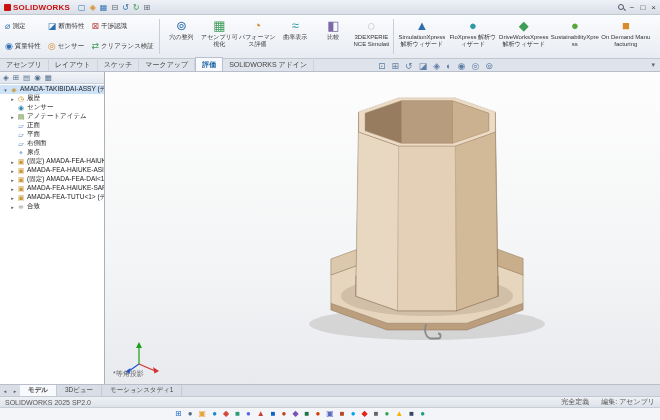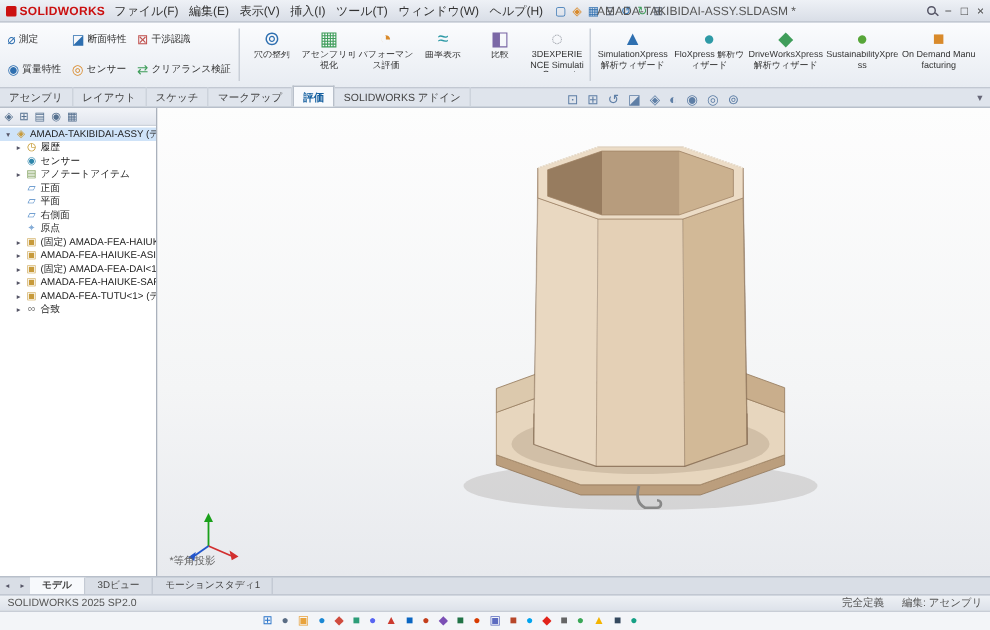--- a/index.html
+++ b/index.html
@@ -88,53 +88,36 @@
 </head>
 <body>
 
 <div id="app">
 
   <div id="titlebar">
     <div class="logo">
       <span class="logo-mark"></span>
       <span class="logo-text">SOLIDWORKS</span>
     </div>
-    <div class="menus">
-
-        <span class="menu-item">ファイル(F)</span>
-
-        <span class="menu-item">編集(E)</span>
-
-        <span class="menu-item">表示(V)</span>
-
-        <span class="menu-item">挿入(I)</span>
-
-        <span class="menu-item">ツール(T)</span>
-
-        <span class="menu-item">ウィンドウ(W)</span>
-
-        <span class="menu-item">ヘルプ(H)</span>
-      </div>
     <div class="qat">
 
         <span class="qat-icon" style="color: rgb(46, 111, 176);">▢</span>
 
         <span class="qat-icon" style="color: rgb(217, 138, 43);">◈</span>
 
         <span class="qat-icon" style="color: rgb(46, 111, 176);">▦</span>
 
         <span class="qat-icon" style="color: rgb(85, 96, 112);">⊟</span>
 
         <span class="qat-icon" style="color: rgb(46, 111, 176);">↺</span>
 
         <span class="qat-icon" style="color: rgb(63, 157, 90);">↻</span>
 
         <span class="qat-icon" style="color: rgb(85, 96, 112);">⊞</span>
       </div>
-    <div class="doc-title">AMADA-TAKIBIDAI-ASSY.SLDASM *</div>
     <div class="win-controls">
       <span class="search-icon"></span>
       <span>−</span>
       <span>□</span>
       <span>×</span>
     </div>
   </div>
 
   <div id="ribbon">
     <div class="rgroup-small">

